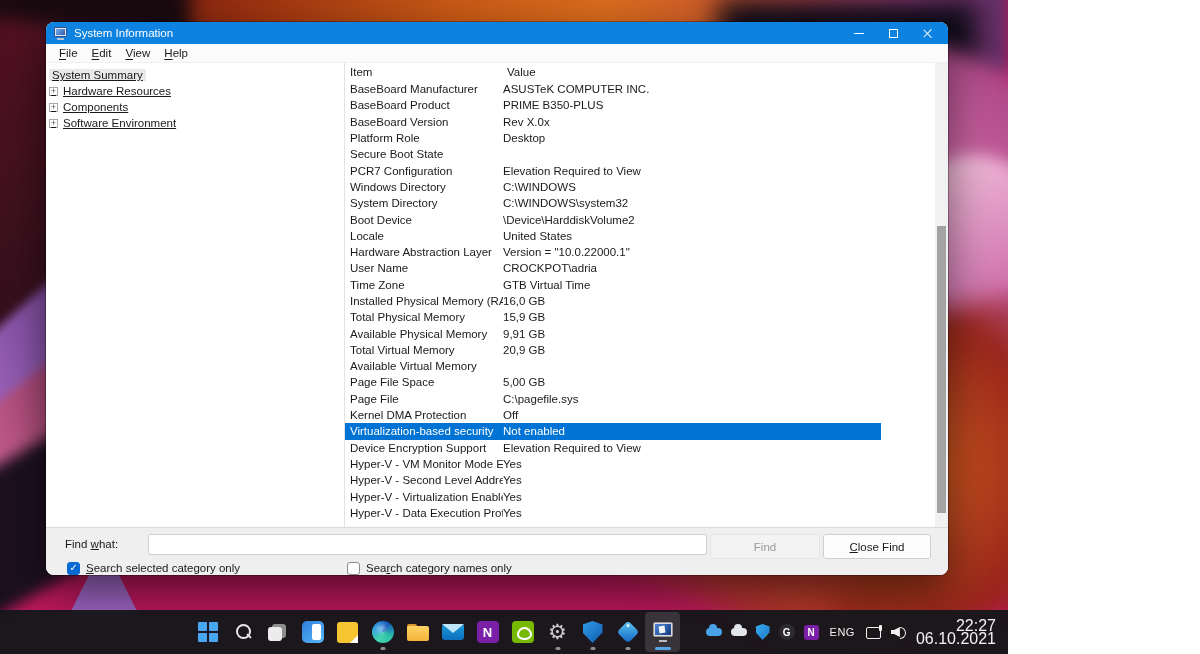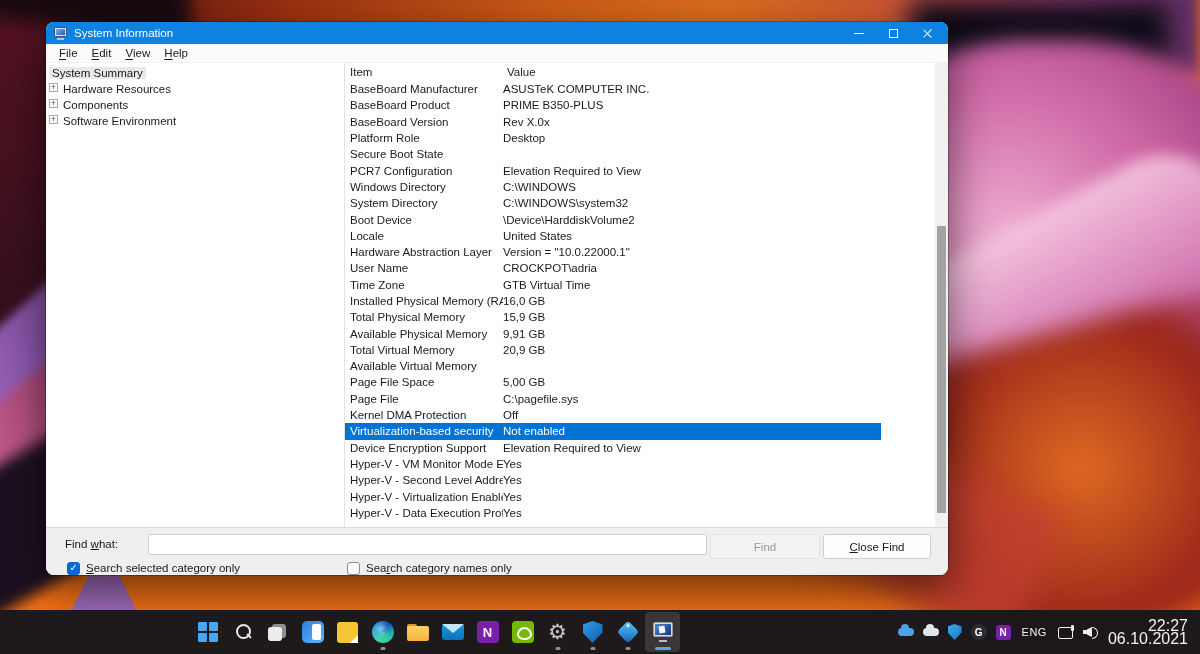--- a/index.html
+++ b/index.html
@@ -1,17 +1,17 @@
 <!DOCTYPE html>
 <html><head>
 <meta charset="utf-8">
 <style>
   * { margin:0; padding:0; box-sizing:border-box; }
   html,body { width:1200px; height:654px; overflow:hidden; font-family:"Liberation Sans", sans-serif; }
-  .desktop { position:relative; width:1200px; height:654px; background:#f97316; overflow:hidden; }
+  .desktop { position:relative; width:1008px; height:654px; background:#be185d; overflow:hidden; }
 
   
   .wp { position:absolute; inset:0; overflow:hidden; }
   .wp > div { position:absolute; }
   .wp-top { left:0; top:-34px; right:0; height:110px;
     background:linear-gradient(90deg,#2e0c13 0%,#641712 10%,#9c3210 25%,#c85a16 45%,#d96d1d 60%,#cc5a2c 72%,#c04a51 80%,#a94487 90%,#5e2f66 100%);
     filter:blur(7px); }
   .wp-left0 { left:-20px; top:-20px; width:210px; height:270px; background:#190a10; filter:blur(9px); }
   .wp-left1 { left:-40px; top:30px; width:230px; height:430px; transform:rotate(8deg);
     background:linear-gradient(160deg,#551122,#30101c 70%); filter:blur(9px); }
@@ -49,21 +49,21 @@
   .wc .cls-glyph { width:11px; height:11px; position:relative; display:block; }
   .wc .cls-glyph::before,.wc .cls-glyph::after { content:""; position:absolute; left:5px; top:0; width:1.4px; height:11px; background:#fff; }
   .wc .cls-glyph::before { transform:rotate(45deg); } .wc .cls-glyph::after { transform:rotate(-45deg); }
 
   .menubar { height:19px; background:#fbfbfb; display:flex; align-items:center; padding-left:6px; border-bottom:1px solid #f0f0f0; }
   .menu-item { padding:0 7px; height:100%; display:flex; align-items:center; }
   .menu-item u { text-underline-offset:2px; }
 
   .main { height:464px; display:flex; }
   .tree { width:299px; border-right:1px solid #e3e3e3; padding:4px 0 0 3px; }
-  .titem { height:16px; display:flex; align-items:flex-start; white-space:nowrap; }
+  .titem { height:16px; display:flex; align-items:center; white-space:nowrap;text-decoration:underline; }
   .plus { width:9px; height:9px; border:1px solid #a8a8a8; font-size:9px; line-height:7px; text-align:center; color:#555; margin-right:2px; flex:0 0 auto; background:#fff; }
   .plus:empty { display:none; }
   .tlabel { padding:0 3px; }
   .titem.selected .tlabel { background:#e9e9e9; }
 
   .tablearea { flex:1; position:relative; overflow:hidden; }
   .thead { display:flex; height:18px; align-items:center; }
   .hc-item { width:162px; padding-left:5px; }
   .trows { position:absolute; left:0; top:18px; right:13px; bottom:0; }
   .trow { display:flex; height:16.3px; align-items:center; width:536px; white-space:nowrap; }

